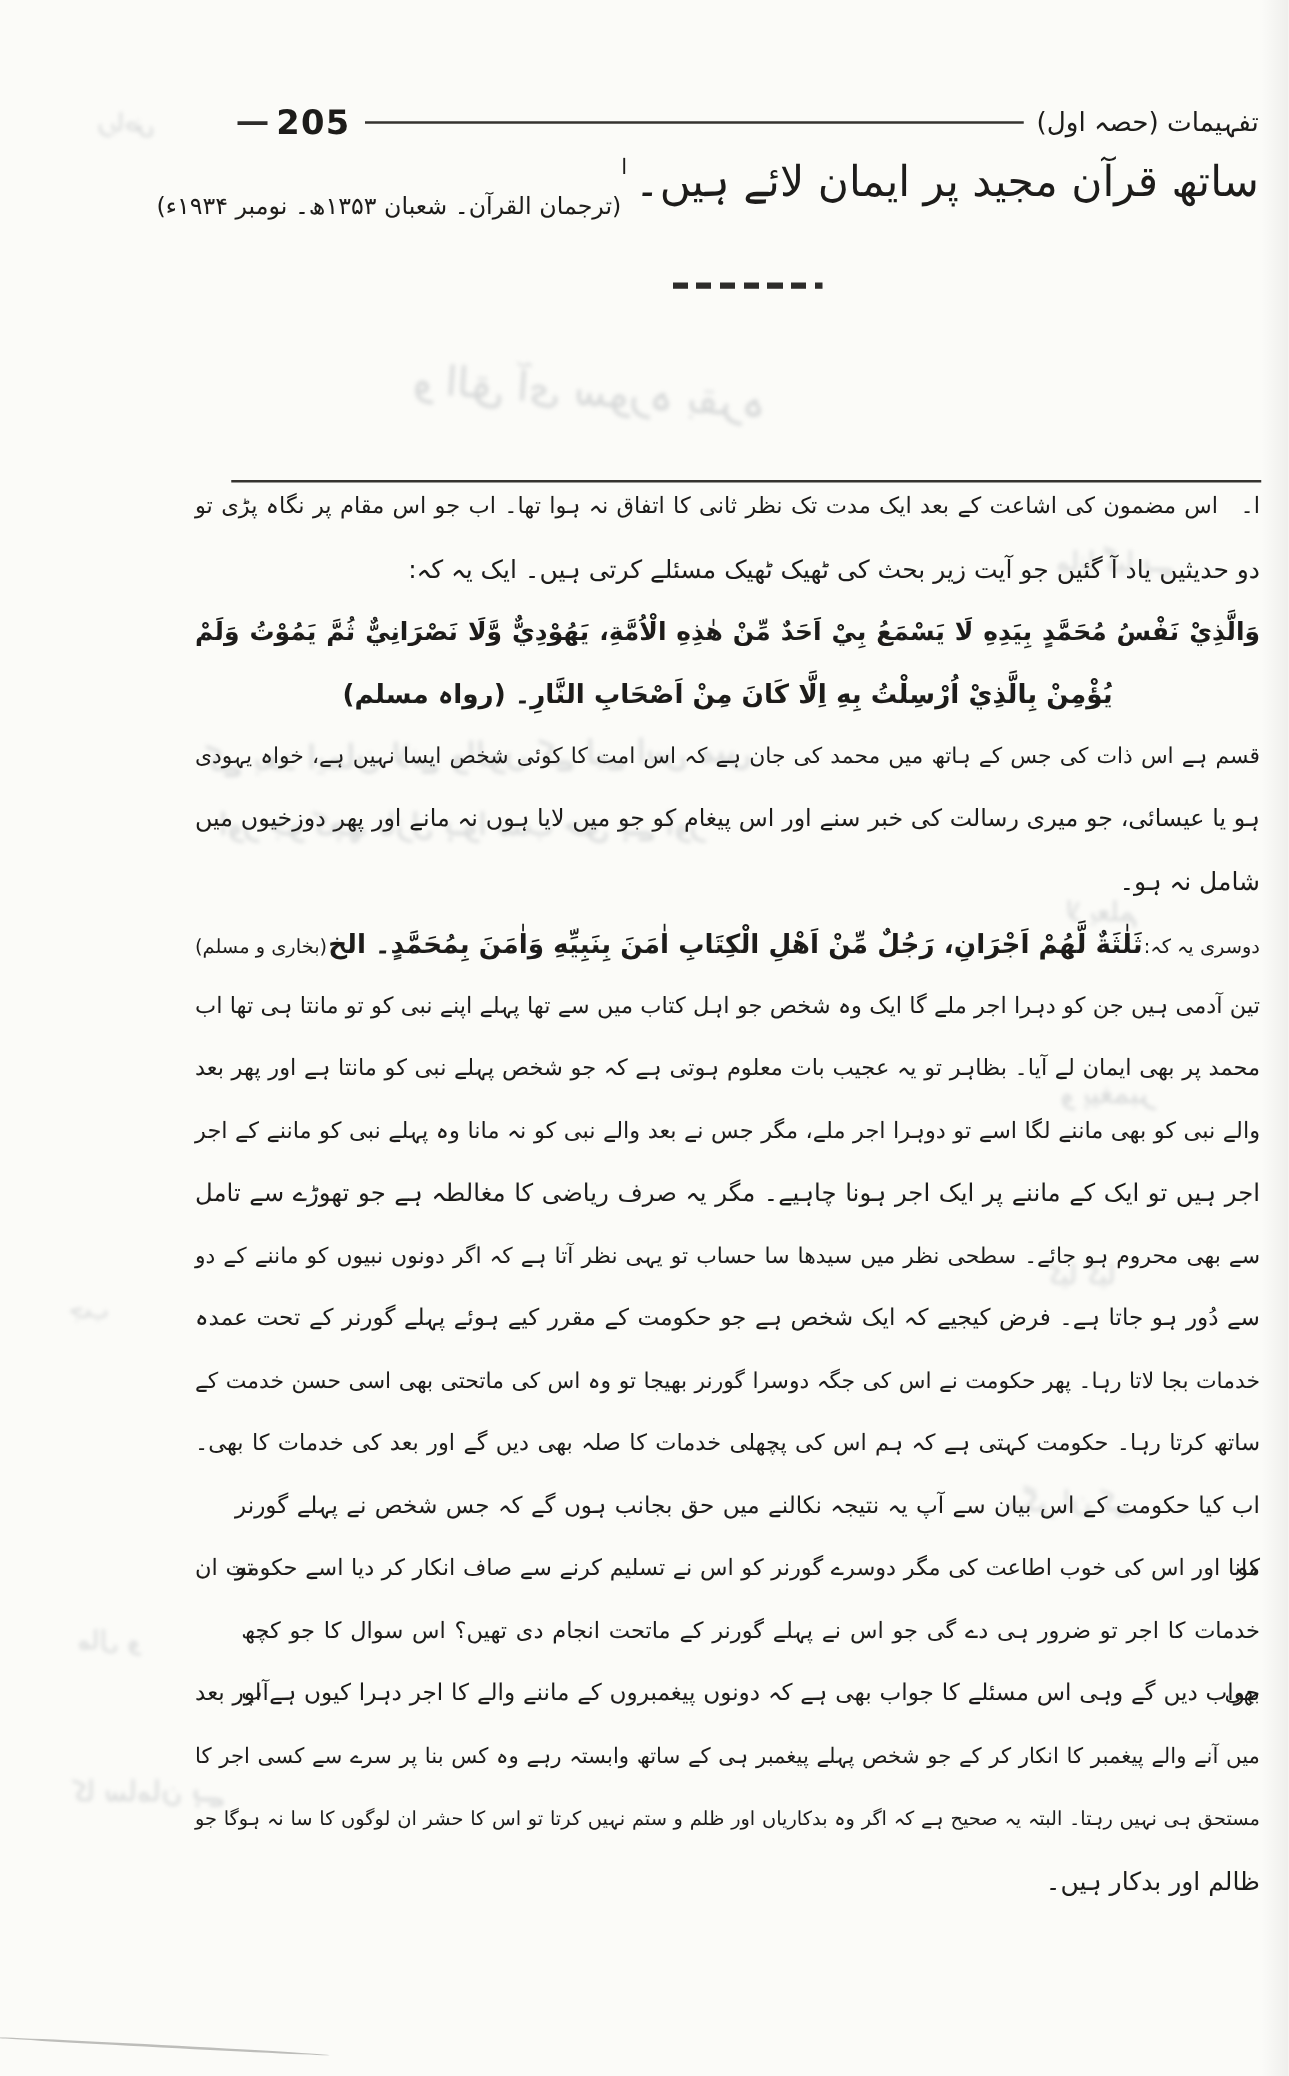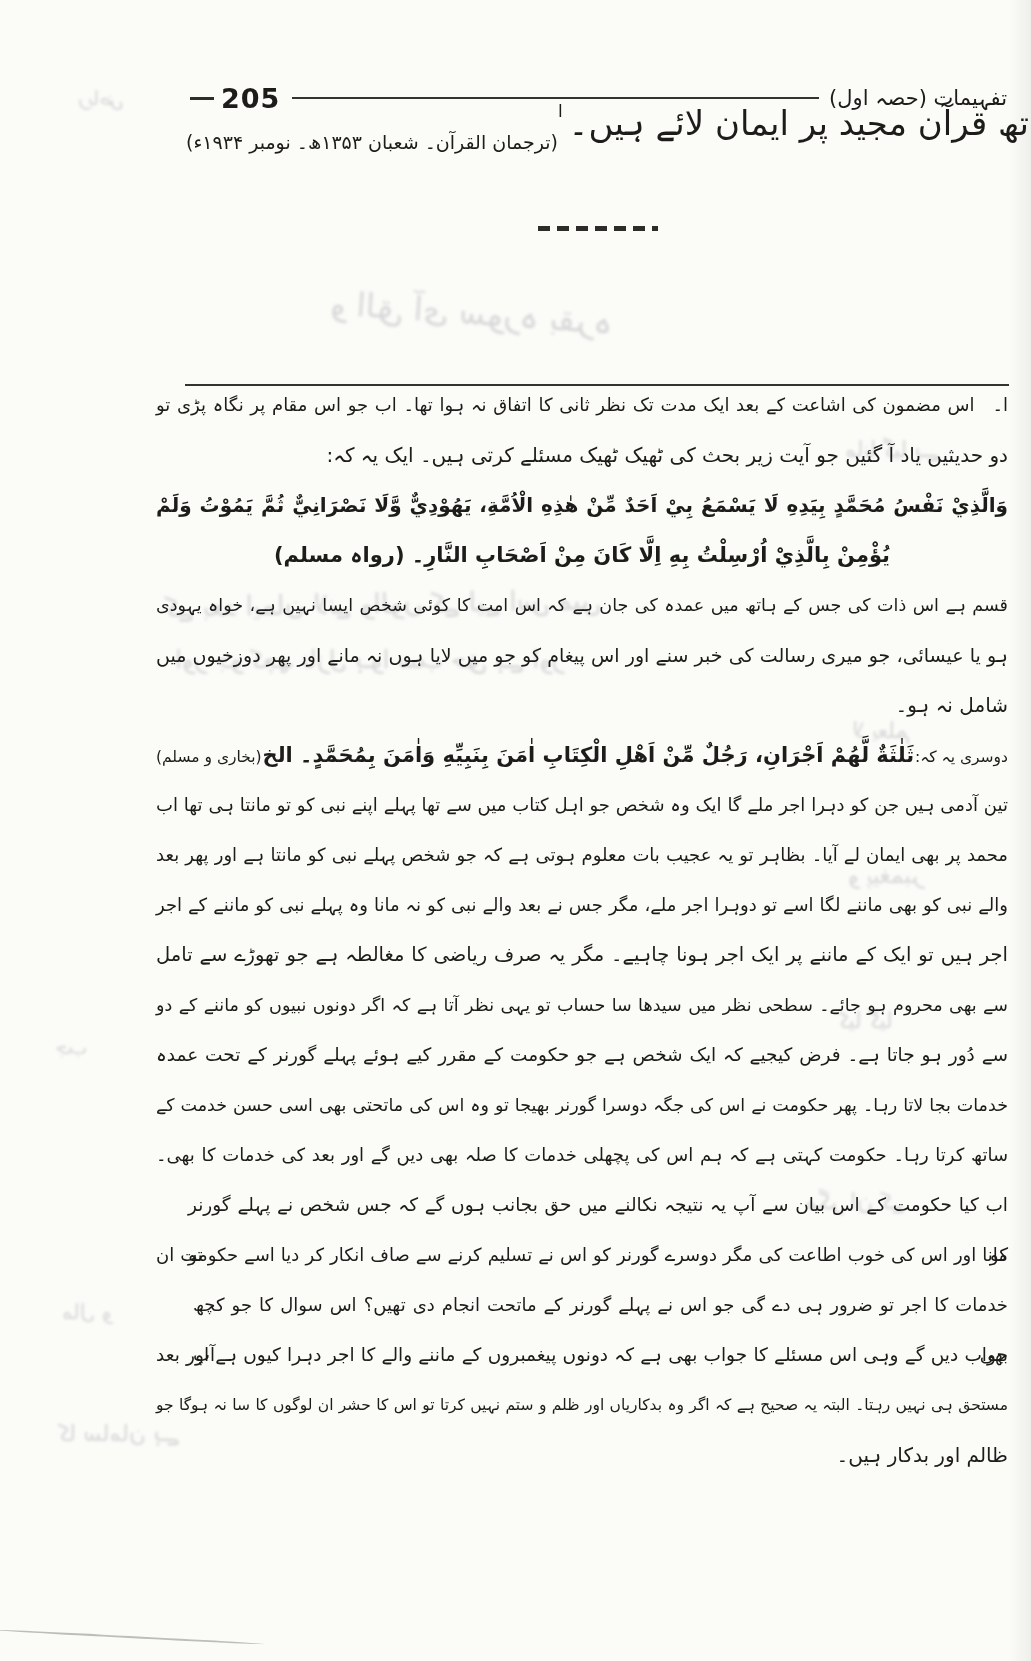--- a/index.html
+++ b/index.html
@@ -13,22 +13,22 @@
   .edge-shade{position:absolute;top:0;right:0;width:22px;height:100%;
     background:linear-gradient(to right,rgba(0,0,0,0),rgba(0,0,0,0.05));}
   
   .header{position:absolute;top:80px;left:190px;right:24px;height:36px;
     display:flex;align-items:center;direction:ltr;}
   .hdr-dash{width:24px;height:3px;background:#2e2d2b;margin-right:7px;flex:none;}
   .page-num{font-size:27px;font-weight:bold;letter-spacing:1px;line-height:1;flex:none;}
   .hdr-rule{flex:1;height:2px;background:#35332f;margin:0 10px 0 12px;}
   .hdr-title{font-size:21px;direction:rtl;white-space:nowrap;flex:none;}
   
-  .title-row{position:absolute;top:103px;left:186px;right:24px;
-    display:flex;justify-content:flex-start;align-items:flex-start;direction:ltr;}
+  .title-row{position:absolute;top:125px;left:186px;right:24px;
+    display:flex;justify-content:flex-end;align-items:flex-start;direction:ltr;}
   .title-citation{font-size:19px;direction:rtl;white-space:nowrap;margin-top:28px;}
   .title-main{font-size:34px;direction:rtl;white-space:nowrap;}
   .title-fnmark{font-size:17px;vertical-align:super;position:relative;top:-6px;margin-right:6px;}
   
   .dash-sep{position:absolute;top:226px;left:538px;width:120px;height:5px;
     background:repeating-linear-gradient(90deg,#2d2c2a 0 12px,transparent 12px 19px);}
   
   .fn-rule{position:absolute;top:384px;left:185px;right:22px;height:2px;background:#35332f;}
   .footnote{position:absolute;top:380px;left:156px;right:23px;direction:rtl;
     font-size:20px;}
@@ -79,35 +79,36 @@
 </div>
 
 <div class="dash-sep"></div>
 
 <div class="fn-rule"></div>
 <div class="footnote" lang="ur">
   <div class="fl j" style="font-size: 18px;">ا۔ اس مضمون کی اشاعت کے بعد ایک مدت تک نظر ثانی کا اتفاق نہ ہوا تھا۔ اب جو اس مقام پر نگاہ پڑی تو</div>
   <div class="fl r">دو حدیثیں یاد آ گئیں جو آیت زیر بحث کی ٹھیک ٹھیک مسئلے کرتی ہیں۔ ایک یہ کہ:</div>
   <div class="fl j ar" lang="ar" style="font-size: 20px;">وَالَّذِيْ نَفْسُ مُحَمَّدٍ بِيَدِهِ لَا يَسْمَعُ بِيْ اَحَدٌ مِّنْ هٰذِهِ الْاُمَّةِ، يَهُوْدِيٌّ وَّلَا نَصْرَانِيٌّ ثُمَّ يَمُوْتُ وَلَمْ</div>
   <div class="fl c ar" lang="ar">يُؤْمِنْ بِالَّذِيْ اُرْسِلْتُ بِهِ اِلَّا كَانَ مِنْ اَصْحَابِ النَّارِ۔ (رواہ مسلم)</div>
-  <div class="fl j" style="font-size: 17.5px;">قسم ہے اس ذات کی جس کے ہاتھ میں عمدہ کی جان ہے کہ اس امت کا کوئی شخص ایسا نہیں ہے، خواہ یہودی</div>
+  <div class="fl j" style="font-size: 17.5px;">قسم ہے اس ذات کی جس کے ہاتھ میں محمد کی جان ہے کہ اس امت کا کوئی شخص ایسا نہیں ہے، خواہ یہودی</div>
   <div class="fl j" style="font-size: 19px;">ہو یا عیسائی، جو میری رسالت کی خبر سنے اور اس پیغام کو جو میں لایا ہوں نہ مانے اور پھر دوزخیوں میں</div>
   <div class="fl r">شامل نہ ہو۔</div>
   <div class="fl flexline" style="font-size: 15.5px;">
     <span>دوسری یہ کہ:</span>
     <span class="ar" lang="ar">ثَلٰثَةٌ لَّهُمْ اَجْرَانِ، رَجُلٌ مِّنْ اَهْلِ الْكِتَابِ اٰمَنَ بِنَبِيِّهِ وَاٰمَنَ بِمُحَمَّدٍ۔ الخ</span>
     <span>(بخاری و مسلم)</span>
   </div>
   <div class="fl j" style="font-size: 18px;">تین آدمی ہیں جن کو دہرا اجر ملے گا ایک وہ شخص جو اہل کتاب میں سے تھا پہلے اپنے نبی کو تو مانتا ہی تھا اب</div>
   <div class="fl j" style="font-size: 18px;">محمد پر بھی ایمان لے آیا۔ بظاہر تو یہ عجیب بات معلوم ہوتی ہے کہ جو شخص پہلے نبی کو مانتا ہے اور پھر بعد</div>
   <div class="fl j" style="font-size: 18px;">والے نبی کو بھی ماننے لگا اسے تو دوہرا اجر ملے، مگر جس نے بعد والے نبی کو نہ مانا وہ پہلے نبی کو ماننے کے اجر</div>
   <div class="fl j" style="font-size: 19.5px;">اجر ہیں تو ایک کے ماننے پر ایک اجر ہونا چاہیے۔ مگر یہ صرف ریاضی کا مغالطہ ہے جو تھوڑے سے تامل</div>
   <div class="fl j" style="font-size: 17.5px;">سے بھی محروم ہو جائے۔ سطحی نظر میں سیدھا سا حساب تو یہی نظر آتا ہے کہ اگر دونوں نبیوں کو ماننے کے دو</div>
   <div class="fl j" style="font-size: 18.5px;">سے دُور ہو جاتا ہے۔ فرض کیجیے کہ ایک شخص ہے جو حکومت کے مقرر کیے ہوئے پہلے گورنر کے تحت عمدہ</div>
   <div class="fl j" style="font-size: 17.5px;">خدمات بجا لاتا رہا۔ پھر حکومت نے اس کی جگہ دوسرا گورنر بھیجا تو وہ اس کی ماتحتی بھی اسی حسن خدمت کے</div>
   <div class="fl j" style="font-size: 18px;">ساتھ کرتا رہا۔ حکومت کہتی ہے کہ ہم اس کی پچھلی خدمات کا صلہ بھی دیں گے اور بعد کی خدمات کا بھی۔</div>
   <div class="fl j" style="font-size: 18.5px; margin-left: 32px;">اب کیا حکومت کے اس بیان سے آپ یہ نتیجہ نکالنے میں حق بجانب ہوں گے کہ جس شخص نے پہلے گورنر کو تو</div>
   <div class="fl j" style="font-size: 18px;">مانا اور اس کی خوب اطاعت کی مگر دوسرے گورنر کو اس نے تسلیم کرنے سے صاف انکار کر دیا اسے حکومت ان</div>
   <div class="fl j" style="font-size: 18px; margin-left: 37px;">خدمات کا اجر تو ضرور ہی دے گی جو اس نے پہلے گورنر کے ماتحت انجام دی تھیں؟ اس سوال کا جو کچھ بھی آپ</div>
   <div class="fl j" style="font-size: 18.5px;">جواب دیں گے وہی اس مسئلے کا جواب بھی ہے کہ دونوں پیغمبروں کے ماننے والے کا اجر دہرا کیوں ہے اور بعد</div>
+  <div class="fl j" style="font-size: 17px;">میں آنے والے پیغمبر کا انکار کر کے جو شخص پہلے پیغمبر ہی کے ساتھ وابستہ رہے وہ کس بنا پر سرے سے کسی اجر کا</div>
   <div class="fl j" style="font-size: 15.5px;">مستحق ہی نہیں رہتا۔ البتہ یہ صحیح ہے کہ اگر وہ بدکاریاں اور ظلم و ستم نہیں کرتا تو اس کا حشر ان لوگوں کا سا نہ ہوگا جو</div>
   <div class="fl r">ظالم اور بدکار ہیں۔</div>
 </div>
 
 </body></html>

